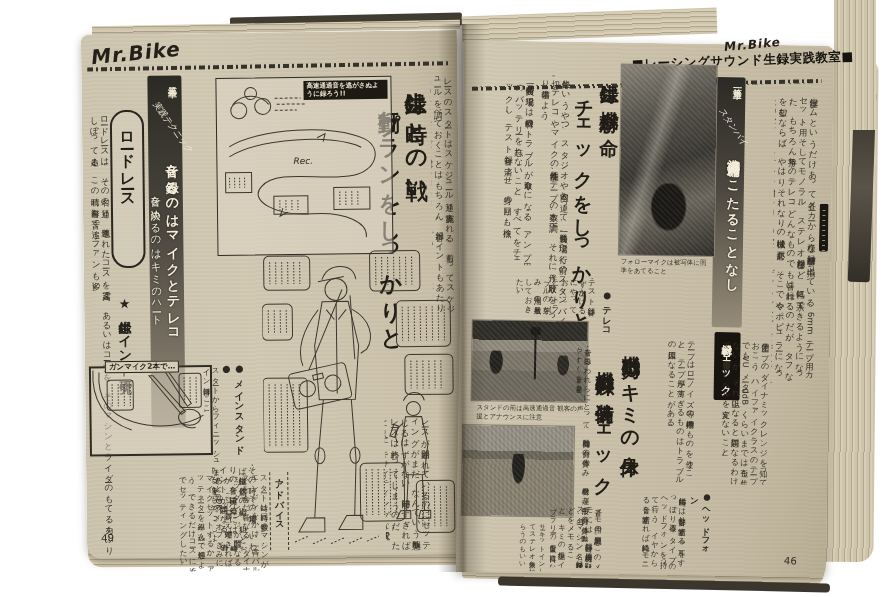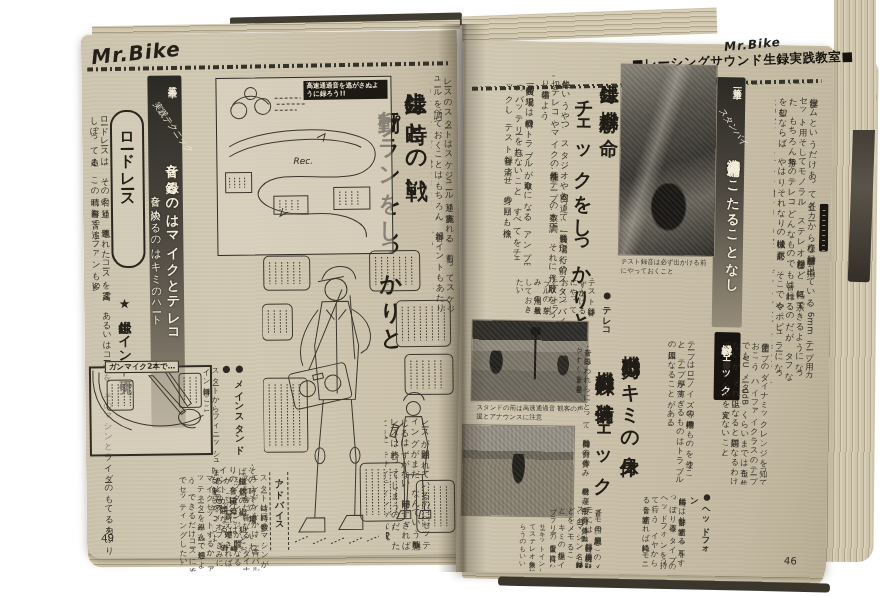--- a/index.html
+++ b/index.html
@@ -280,21 +280,21 @@
   <div class="abs" id="r-tab">
     <span>機材チェック</span>
   </div>
   <div class="abs" id="r-edge-tab"></div>
 
   <div class="abs photo" id="r-ph1">
     <div class="abs" id="r-ph1-streak"></div>
     <div class="abs" id="r-ph1-fig"></div>
     <div class="grain"></div>
   </div>
-  <div class="abs cap" id="r-cap1">テスト録音は必ず出かける前にやっておくこと</div>
+  <div class="abs cap" id="r-cap1">フォローマイクは被写体に照準をあてること</div>
 
   <div class="abs hdl" id="r-h1a">生録は機材が命</div>
   <div class="abs hdl" id="r-h1b">チェックをしっかりと</div>
   <div class="abs vcol small" id="r-col1">生録というやつ、スタジオや室内と違って、一発勝負。現場へ行く前のスタンバイが一番大切。テレコやマイクの基本性能、テープの本数、下調べ、それに伴う段取りをじっくり準備しよう。</div>
   <div class="abs vcol small" id="r-col2">一発勝負の現場では機材のトラブルが命取りになる。アンプ用のバッテリーを忘れないこと。すべてをチェックし、テスト録音を済ませ、身の回りも点検。</div>
   <div class="abs" id="r-teleco">●テレコ</div>
   <div class="abs vcol" id="r-col3">・テスト録音は必ず出かける前にやっておくこと。トラブルの芽を摘み、電池の残量も点検しておきたい。</div>
 
   <div class="abs photo" id="r-ph2">
     <div class="abs" id="r-ph2-pole"></div>

